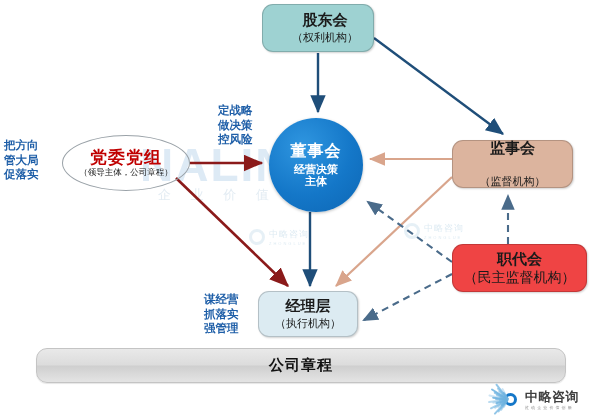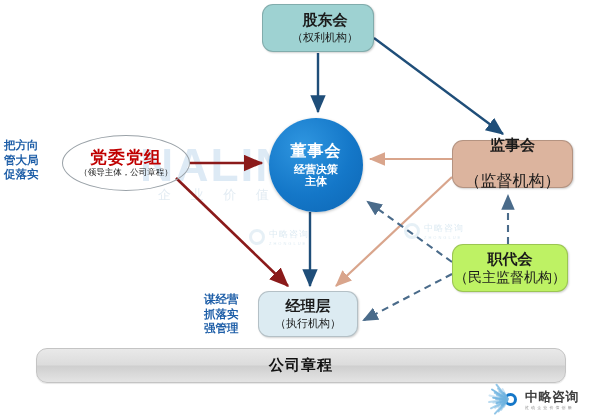--- a/index.html
+++ b/index.html
@@ -47,24 +47,24 @@
         box-shadow:1px 1px 2px rgba(0,0,0,.18);}
 
   #n-shareholders{left:262px;top:4px;width:112px;height:48px;
     background:#9ed2d2;padding-left:14px;}
   #n-shareholders .t1{font-size:15px;}
   #n-shareholders .t2{font-size:11px;margin-top:2px;}
 
   #n-supervisory{left:452px;top:140px;width:121px;height:48px;
     background:#dcb49e;}
   #n-supervisory .t1{font-size:15px;}
-  #n-supervisory .t2{font-size:16px;margin-top:18px;}
-
-  #n-workers{left:452px;top:244px;width:116px;height:48px;
-    background:#bef264;}
+  #n-supervisory .t2{font-size:11px;margin-top:18px;}
+
+  #n-workers{left:452px;top:244px;width:135px;height:48px;
+    background:#ef4444;}
   #n-workers .t1{font-size:15px;}
   #n-workers .t2{font-size:14px;margin-top:2px;}
 
   #n-management{left:258px;top:291px;width:100px;height:46px;
     background:#dcebf2;}
   #n-management .t1{font-size:15px;}
   #n-management .t2{font-size:11px;margin-top:2px;}
 
   #n-board{
     left:269px;top:118px;width:94px;height:94px;border-radius:50%;
@@ -195,20 +195,25 @@
   <div class="node rbox" id="n-management">
     <div class="t1">经理层</div>
     <div class="t2">（执行机构）</div>
   </div>
 
   <div class="node" id="n-party">
     <div class="t1">党委党组</div>
     <div class="t2">（领导主体，公司章程）</div>
   </div>
 
+  <div class="vtext" id="t-board-duty">
+      <div>定战略</div>
+      <div>做决策</div>
+      <div>控风险</div>
+    </div>
   <div class="vtext" id="t-party-duty">
       <div>把方向</div>
       <div>管大局</div>
       <div>促落实</div>
     </div>
   <div class="vtext" id="t-mgmt-duty">
       <div>谋经营</div>
       <div>抓落实</div>
       <div>强管理</div>
     </div>

